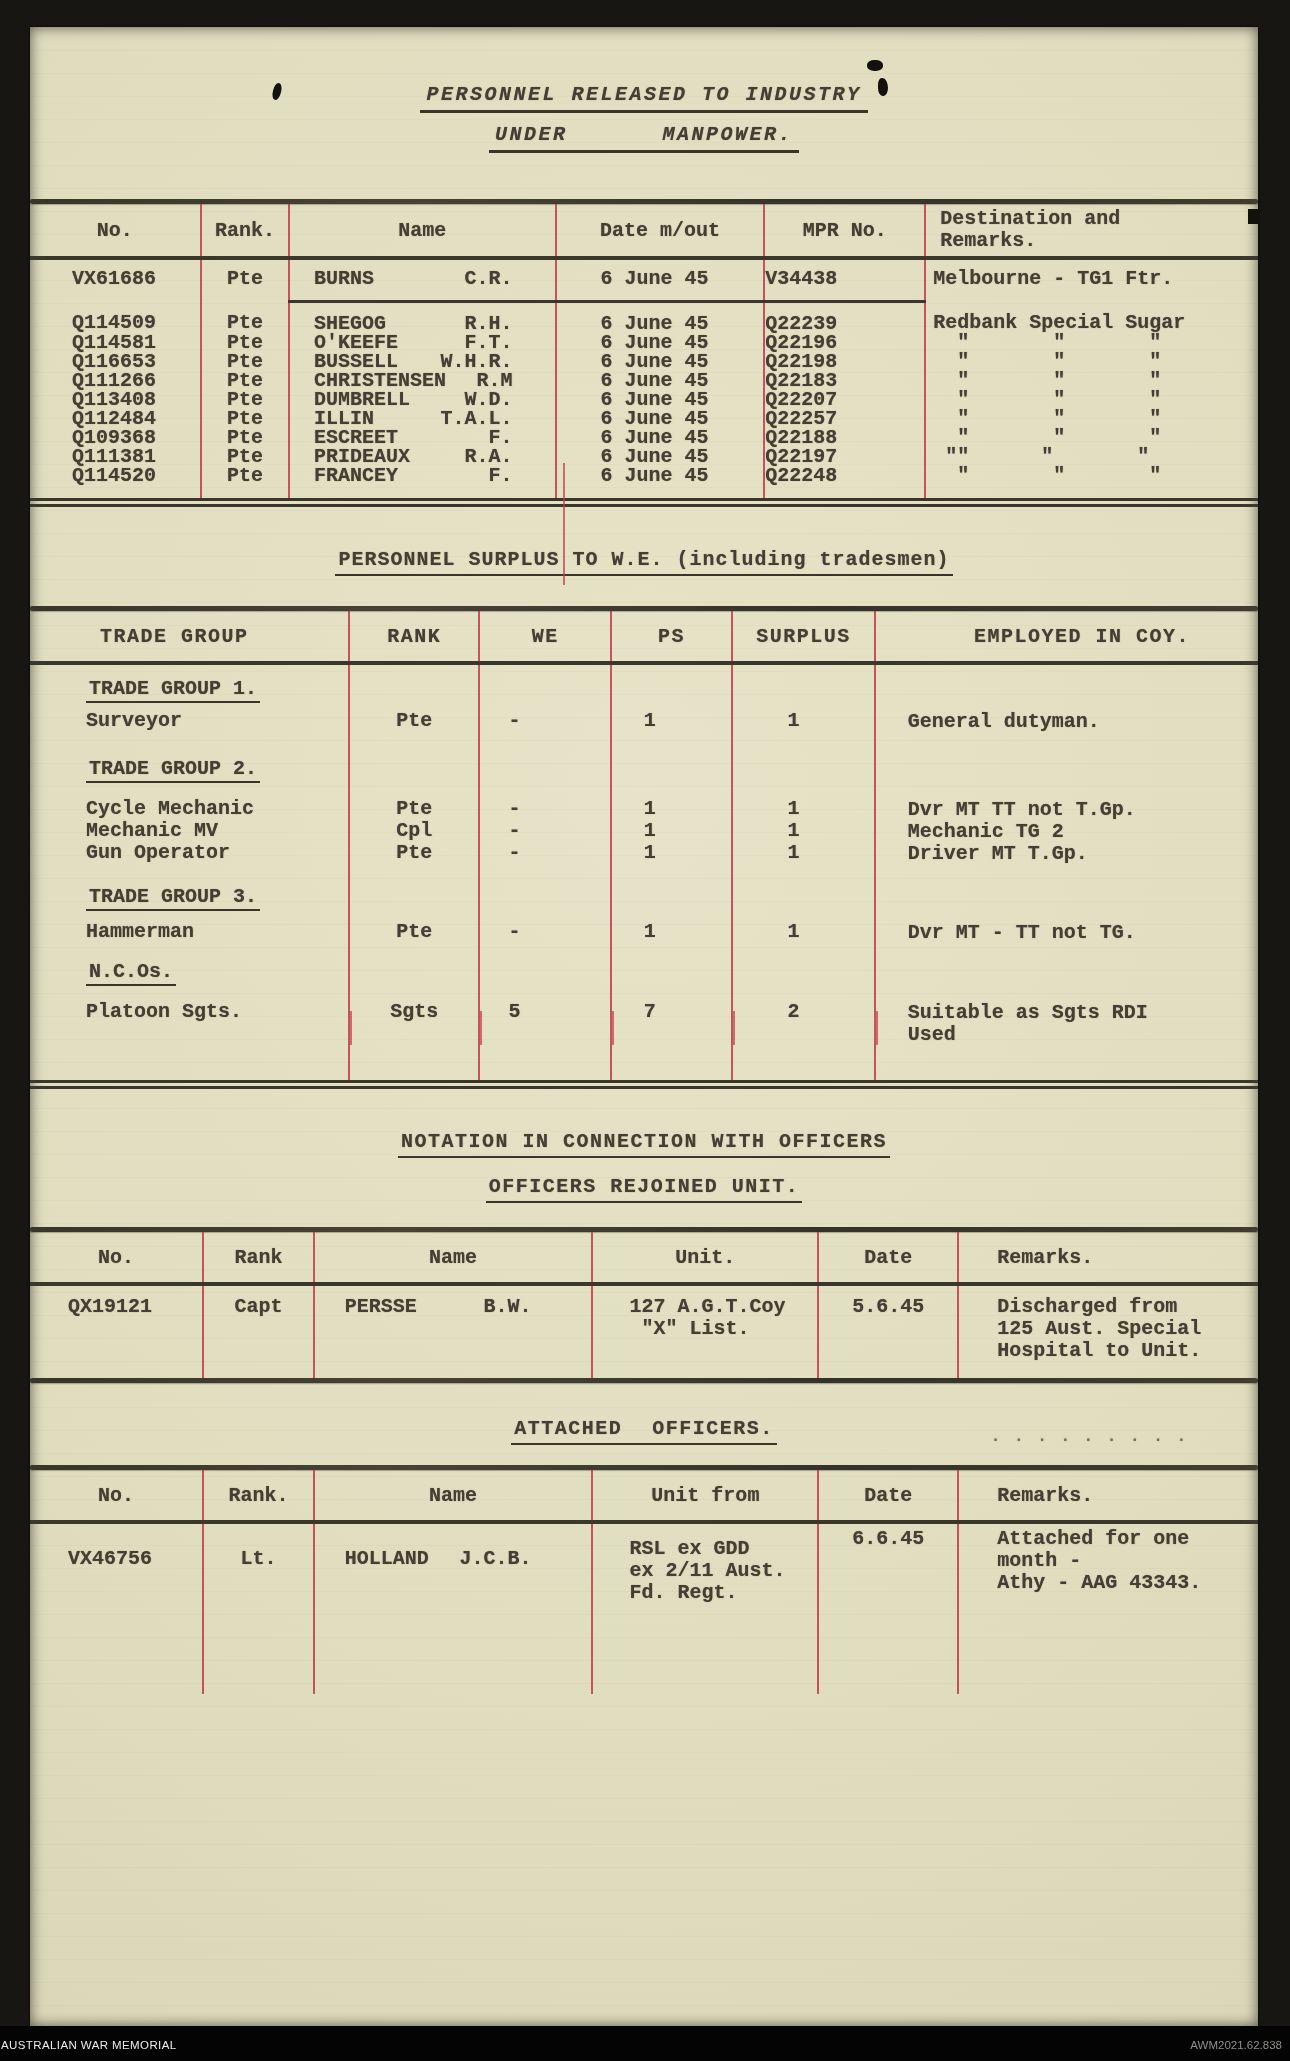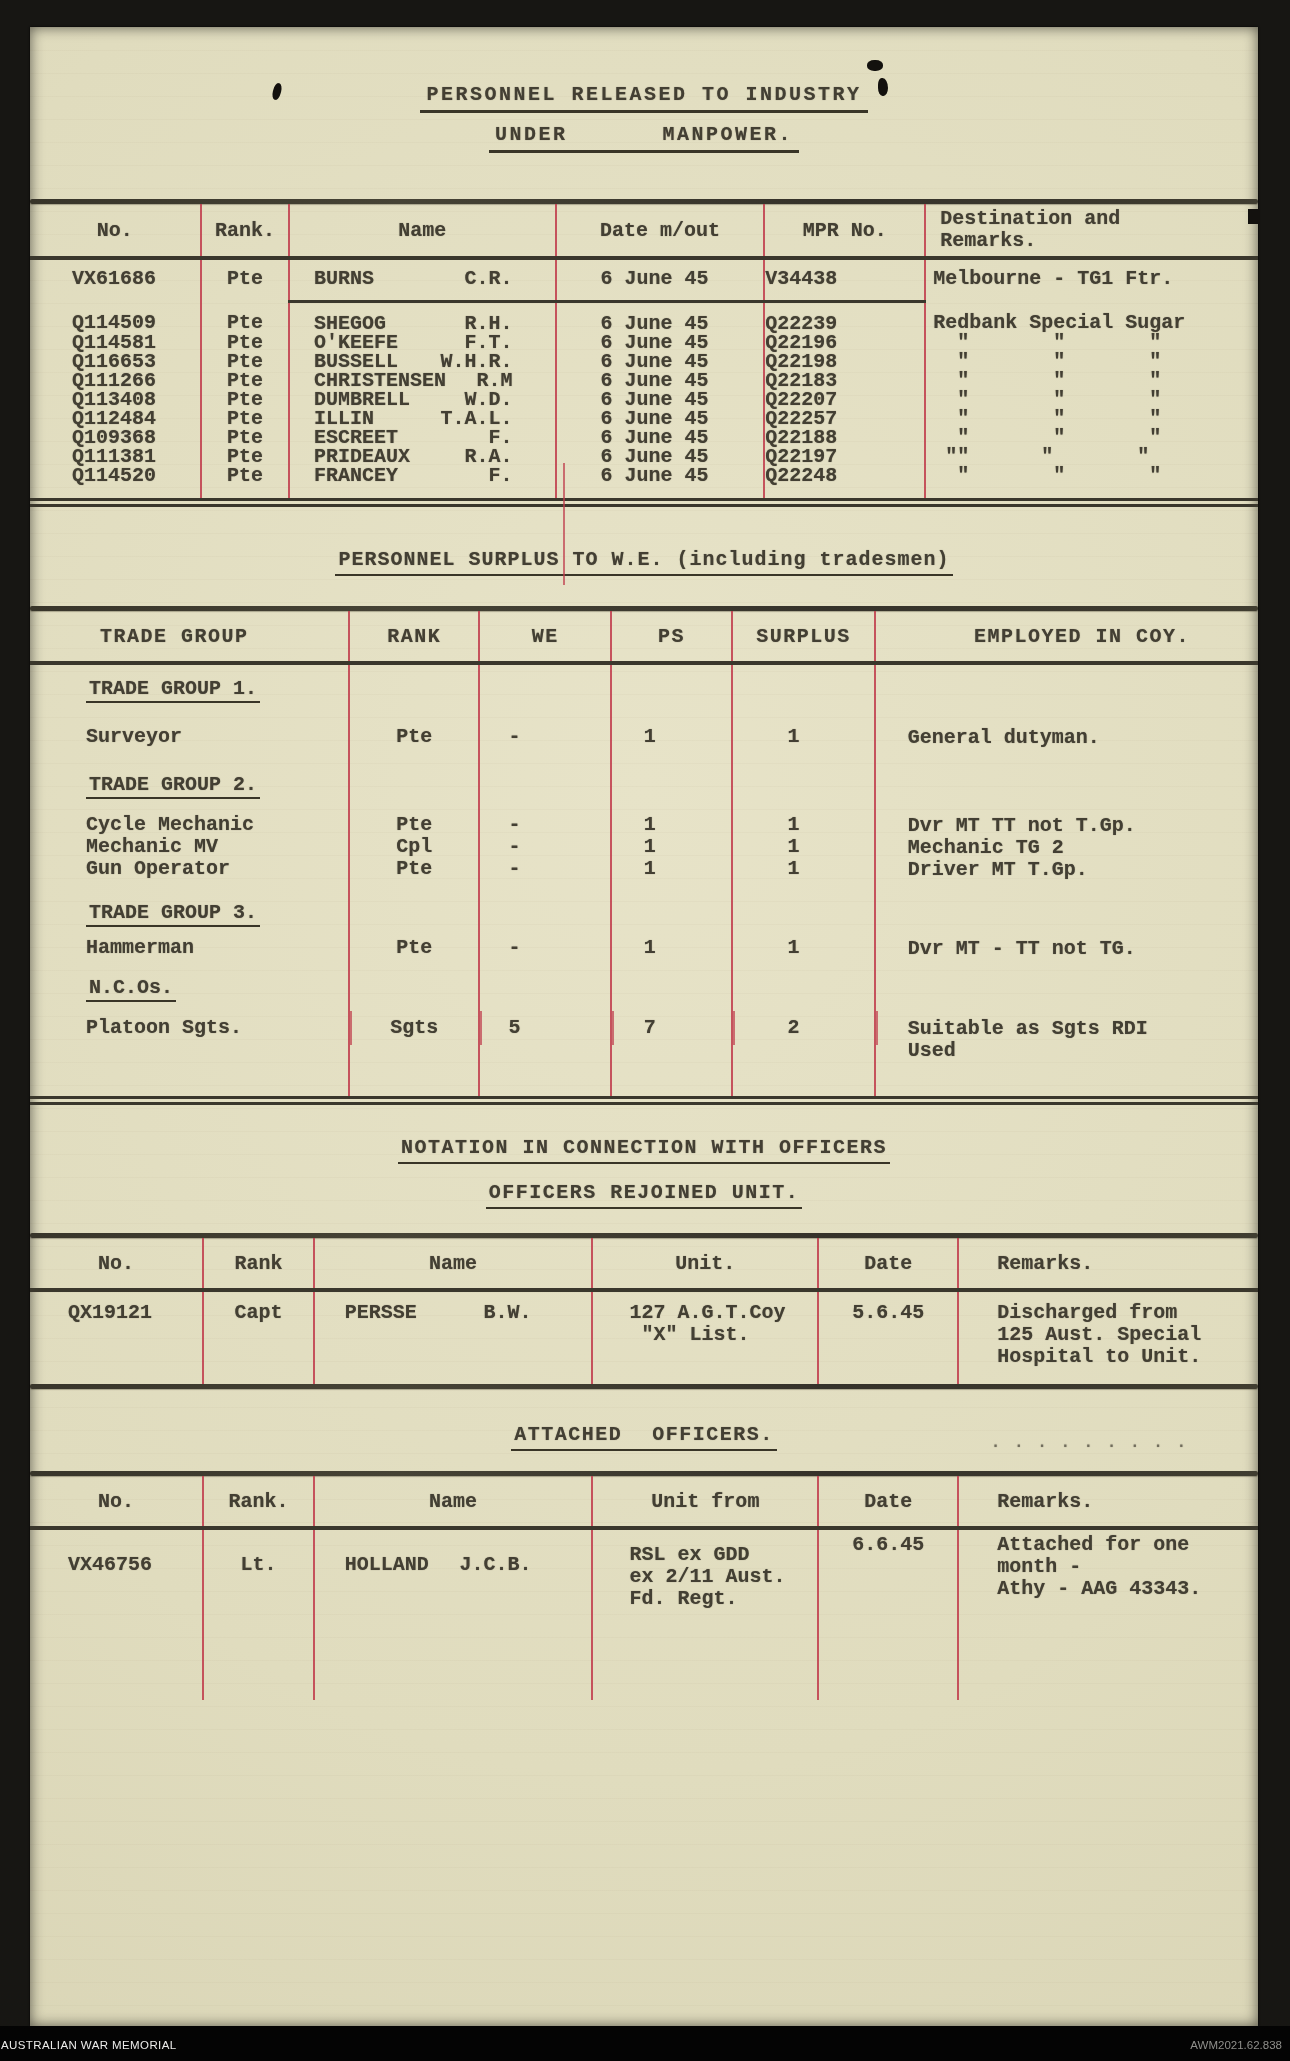--- a/index.html
+++ b/index.html
@@ -12,21 +12,21 @@
   .paper{
     position:absolute;left:30px;top:27px;width:1228px;height:1999px;
     background:
       repeating-linear-gradient(180deg, rgba(150,130,100,0.05) 0 1px, transparent 1px 23px),
       radial-gradient(120% 90% at 50% 38%, #e7e3c8 0%, #e0dcbe 55%, #d7d2b2 100%);
     color:#433f33;
     box-shadow:0 0 14px rgba(0,0,0,.6) inset, 0 0 2px #000;
     box-sizing:border-box;
   }
   .ink{ text-shadow:0 0 1px rgba(67,63,51,.6); font-weight:bold; }
-  .u3{ display:inline-block; border-bottom:3px solid #393527; padding:0 6px 3px; }
+  .u3{ display:inline-block; border-bottom:3px solid #393527; padding:0 6px 3px;font-style:italic; }
   .u2{ display:inline-block; border-bottom:2.5px solid #393527; padding:0 3px 2px; }
   .center{ text-align:center; }
   .fs{ font-size:20px; line-height:24px; }
 
   .title-block{ padding-top:56px; text-align:center; letter-spacing:2.5px; }
   .title2{ margin-top:10px; }
   .gapU{ display:inline-block; width:95px; }
   .gapA{ display:inline-block; width:30px; }
 
   .hr5{ height:5px; background:linear-gradient(90deg,#38352a,#464335 30%,#35322a 65%,#403d30); border-radius:2px; box-shadow:0 1px 1px rgba(60,55,40,.35); }
@@ -63,30 +63,30 @@
   .t2 .h-tg{ text-align:left; padding-left:70px; }
   .t2 .h-emp{ text-align:center; padding-left:30px; }
   .t2 td{ line-height:20px; }
   .t2 .c-trade{ padding-left:56px; }
   .t2 .c-rank{ text-align:center; }
   .t2 .c-we{ padding-left:28px; }
   .t2 .c-ps{ padding-left:32px; }
   .t2 .c-sur{ padding-left:54px; }
   .t2 .c-emp{ padding-left:32px; line-height:22px; }
   .t2 .g1 td{ padding-top:14px; }
-  .t2 .i1 td{ padding-top:24px; }
+  .t2 .i1 td{ padding-top:8px; }
   .t2 .g2 td{ padding-top:26px; }
   .t2 .i2 td{ padding-top:16px; }
   .t2 .g3 td{ padding-top:22px; }
   .t2 .i4 td{ padding-top:11px; }
   .t2 .g4 td{ padding-top:18px; }
   .t2 .i5 td{ padding-top:16px; padding-bottom:34px; }
 
   
-  .s3head1{ margin-top:30px; letter-spacing:1.5px; }
+  .s3head1{ margin-top:40px; letter-spacing:1.5px; }
   .s3head2{ margin-top:17px; letter-spacing:1.5px; }
   .t3wrap{ margin-top:24px; }
   .t34 thead th{ height:50px; }
   .t34 .h-rem{ text-align:left; padding-left:38px; }
   .t34 td{ line-height:22px; }
   .t34 .c-no{ padding-left:38px; }
   .t34 .c-rank{ text-align:center; }
   .t34 .namecell{ display:flex; justify-content:space-between; padding:0 60px 0 30px; }
   .t34 .c-unit{ padding-left:36px; }
   .t34 .c-date{ text-align:center; }

